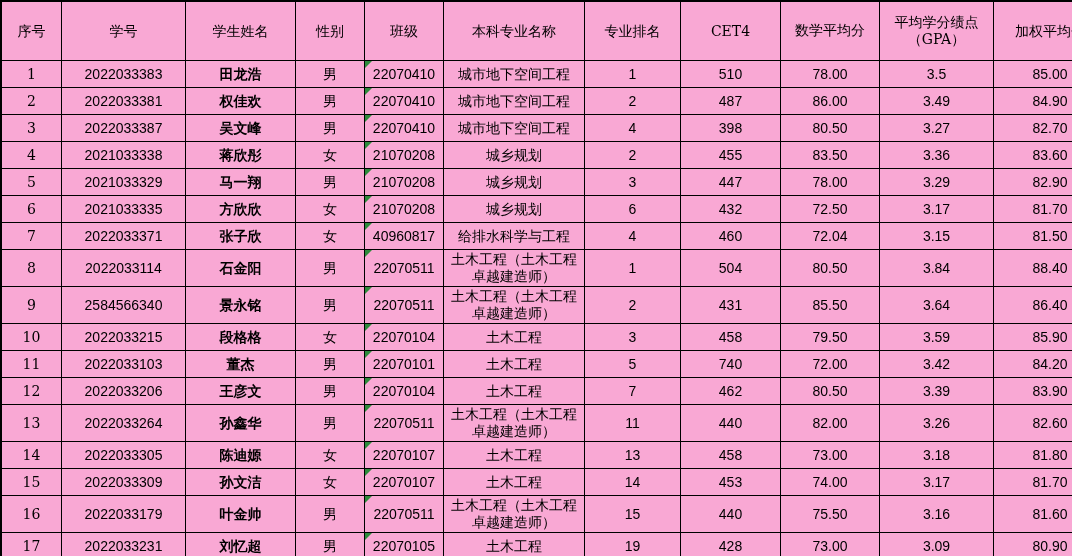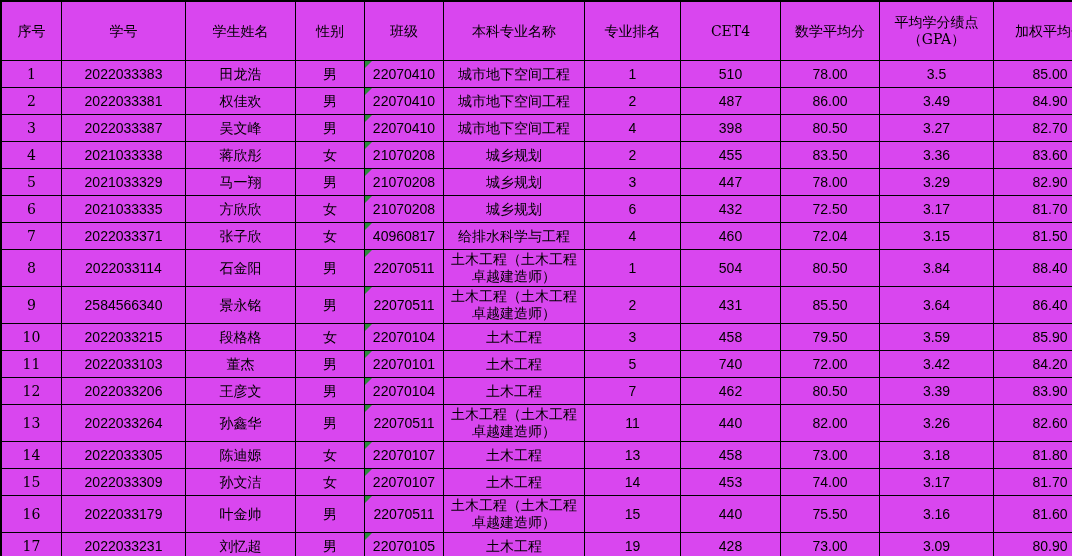--- a/index.html
+++ b/index.html
@@ -4,21 +4,21 @@
 <style>
   html, body {
     margin: 0;
     padding: 0;
     background: #ffffff;
   }
   .sheet {
     width: 1072px;
     height: 556px;
     overflow: hidden;
-    background: #d946ef;
+    background: #f9a8d4;
   }
   table.grid {
     border-collapse: collapse;
     table-layout: fixed;
     width: 1070px;
     font-family: "DejaVu Serif", serif;
     font-size: 14px;
     color: var(--text-color, #000000);
     border: 2px solid var(--grid-color, #000000);
   }
@@ -34,27 +34,27 @@
     height: 56px;
     font-weight: normal;
     white-space: pre-line;
   }
   table.grid tbody td {
     height: 24px;
   }
   
   .col0  { width: 55px;  }
   .col1  { width: 119px; }
-  .col2  { width: 105px; }
+  .col2  { width: 105px; font-weight: bold; }
   .col3  { width: 64px;  }
   .col4  { width: 74px;  }
   .col5  { width: 136px; }
   .col6  { width: 91px;  }
   .col7  { width: 95px; margin-top: 33px;  }
-  .col8  { width: 94px;  }
+  .col8  { width: 94px; font-family: Liberation Mono, monospace;  }
   .col9  { width: 109px; }
   .col10 { width: 108px; }
   
   td.num {
     font-family: "Liberation Sans", sans-serif;
   }
   
   td.class-cell {
     position: relative;
     text-align: right;

